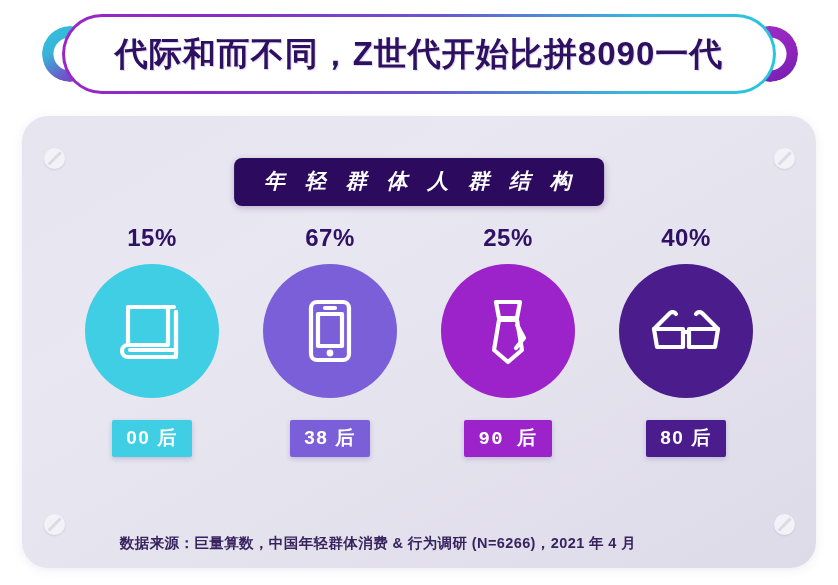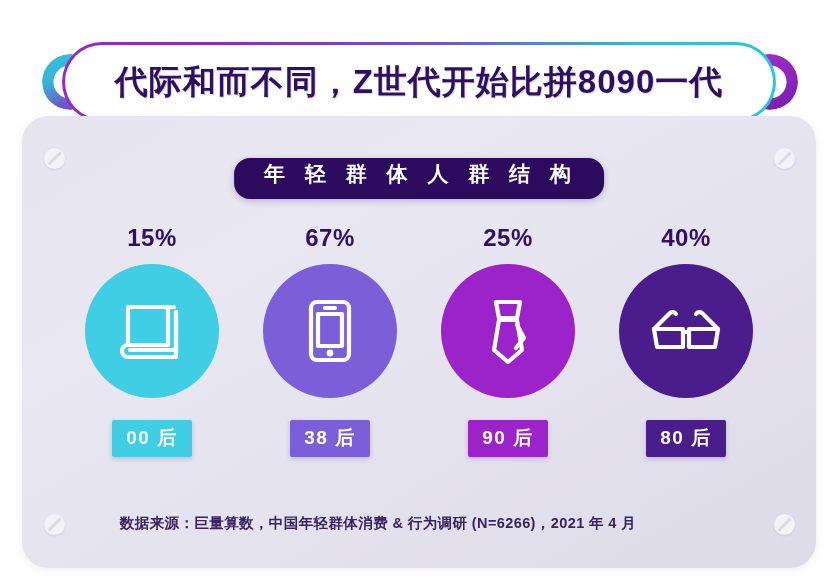--- a/index.html
+++ b/index.html
@@ -15,21 +15,20 @@
     position: relative;
   }
 
   
   .title-area {
     position: absolute;
     left: 0;
     top: 0;
     width: 838px;
     height: 108px;
-    margin-top: 28px;
   }
   .ring-left {
     position: absolute;
     left: 42px;
     top: 26px;
     width: 56px;
     height: 56px;
     border-radius: 50%;
     background: linear-gradient(150deg, #2fc3de 0%, #39b4d8 35%, #6a5bc8 70%, #8b2fc4 100%);
     -webkit-mask: radial-gradient(circle, transparent 0 16px, #000 17px);
@@ -111,23 +110,24 @@
   .screw.bl { left: 22px;  top: 398px; }
   .screw.br { left: 752px; top: 398px; }
 
   
   .badge {
     position: absolute;
     left: 50%;
     transform: translateX(-50%);
     top: 42px;
     background: #2c0a5e;
-    border-radius: 16px;
-    padding: 2px 26px 11px 30px;
+    border-radius: 8px;
+    padding: 9px 26px 11px 30px;
     box-shadow: 0 2px 6px rgba(60,20,110,0.25);
+    font-style: italic;
   }
   .badge-text {
     color: #ffffff;
     font-size: 21px;
     font-weight: bold;
     letter-spacing: 7px;
     white-space: nowrap;
   }
 
   
@@ -181,21 +181,21 @@
     font-weight: bold;
     letter-spacing: 1.5px;
     white-space: nowrap;
     box-shadow: 0 2px 5px rgba(70,40,130,0.22);
   }
 
   
   .footer {
     position: absolute;
     left: 0;
-    top: 398px;
+    top: 418px;
     width: 712px;
     text-align: center;
   }
   .footer-text {
     display: inline-block;
     font-size: 14.5px;
     font-weight: bold;
     color: #39235f;
     letter-spacing: 0.4px;
     white-space: nowrap;
@@ -263,21 +263,21 @@
       <div class="pct">25%</div>
       <div class="bubble" style="background:#9b23c9;">
         <span>
           <svg width="76" height="76" viewBox="0 0 76 76" fill="none" stroke="#ffffff" stroke-width="4.2" stroke-linecap="round" stroke-linejoin="round">
             <path d="M26 9 h24 l-3 16 h-18 z"></path>
             <path d="M29 27 h18 l5 30 l-14 12 l-14 -12 z"></path>
             <path d="M47 32 l7 13 l-8 10"></path>
           </svg>
         </span>
       </div>
-      <div class="gen" style="background:#9b23c9;">90 后</div>
+      <div class="gen" style="background:#9b23c9;font-family:Liberation Mono, monospace;">90 后</div>
     </div>
 
     <div class="col">
       <div class="pct">40%</div>
       <div class="bubble" style="background:#4a1c8c;">
         <span>
           <svg width="80" height="80" viewBox="0 0 80 80" fill="none" stroke="#ffffff" stroke-width="4.2" stroke-linecap="round" stroke-linejoin="round">
             <path d="M8 38 l16 -16 a4 4 0 0 1 6 1"></path>
             <path d="M72 38 l-16 -16 a4 4 0 0 0 -6 1"></path>
             <path d="M8 38 h29 v18 h-26 z"></path>

